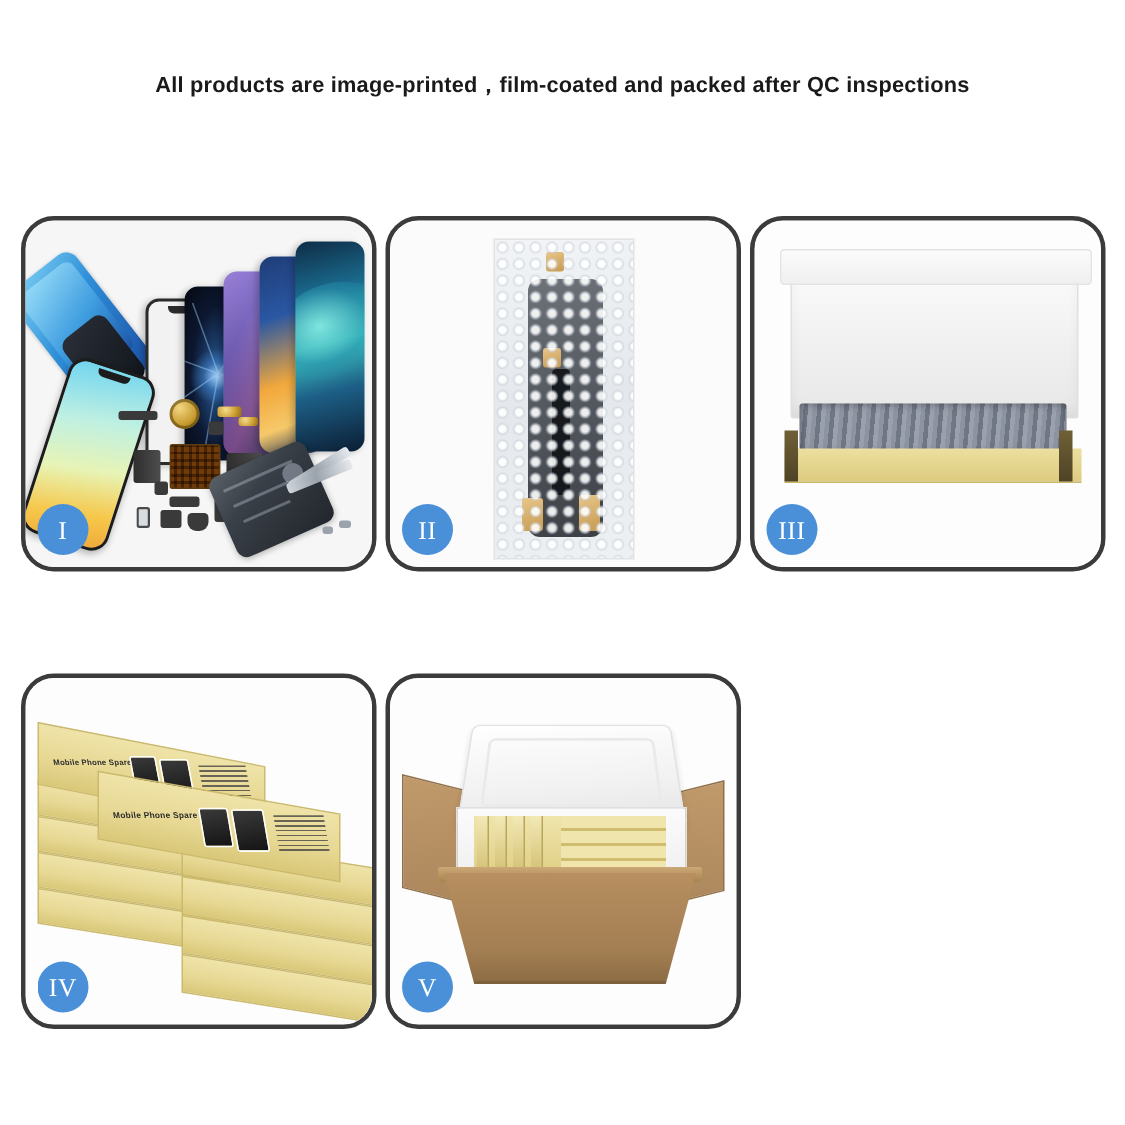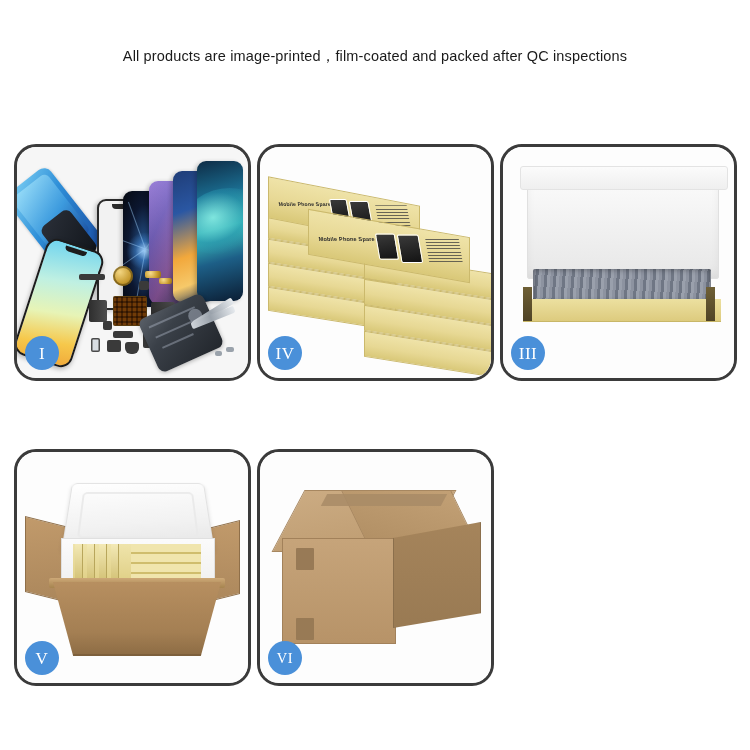--- a/index.html
+++ b/index.html
@@ -38,21 +38,21 @@
     letter-spacing: 1.6px;
     color: #121212;
     line-height: 1.05;
     white-space: nowrap;
     margin: 0;
   }
   .subtitle {
     margin-top: 11px;
     font-family: "Liberation Sans", sans-serif;
     font-size: 14.5px;
-    font-weight: 400;
+    font-weight: 700;
     letter-spacing: 0.15px;
     color: #1a1a1a;
     white-space: nowrap;
   }
 
   
   .grid {
     position: absolute;
     left: 14px;
     top: 144px;
@@ -492,65 +492,80 @@
           <div class="hline" style="right:8px;top:12px;width:14px;height:14px;border-radius:50%;background:rgba(190,200,215,.45);"></div>
         </div>
         <div class="tweezer"></div>
         <div class="tweezer b"></div>
         <div class="bit" style="right:14px;bottom:26px;width:8px;height:5px;background:#9aa2ab;"></div>
         <div class="bit" style="right:26px;bottom:22px;width:7px;height:5px;background:#9aa2ab;"></div>
       </div>
       <div class="badge">I</div>
     </div>
 
-
     <div class="panel">
       <div class="panel-inner">
-        <div class="p1-bg" style="background:#fdfdfd;"></div>
-        <div class="stack">
-
-          <div class="sbox" style="left:0px;  top:56px;  width:126px; height:22px; transform:skewY(9deg);"></div>
-          <div class="sbox" style="left:0px;  top:80px;  width:126px; height:22px; transform:skewY(9deg);"></div>
-          <div class="sbox" style="left:0px;  top:104px; width:126px; height:22px; transform:skewY(9deg);"></div>
-          <div class="sbox" style="left:0px;  top:128px; width:126px; height:22px; transform:skewY(9deg);"></div>
-
-          <div class="sbox" style="left:96px; top:94px;  width:126px; height:24px; transform:skewY(9deg);"></div>
-          <div class="sbox" style="left:96px; top:120px; width:126px; height:24px; transform:skewY(9deg);"></div>
-          <div class="sbox" style="left:96px; top:146px; width:126px; height:24px; transform:skewY(9deg);"></div>
-          <div class="sbox" style="left:96px; top:172px; width:126px; height:24px; transform:skewY(9deg);"></div>
-
-          <div class="sbox" style="left:0px; top:22px; width:150px; height:40px; transform:skewY(11deg); z-index:5;">
-            <div class="slabel" style="left:9px; top:15px; font-size:5.2px; transform:rotate(-11deg);">Mobile Phone Spare Parts</div>
-            <div class="swin" style="left:62px; top:8px; width:16px; height:22px; transform:rotate(-11deg);"></div>
-            <div class="swin" style="left:82px; top:6px; width:18px; height:24px; transform:rotate(-11deg);"></div>
-            <div class="stext" style="left:108px; top:4px; width:32px; height:22px; transform:rotate(-11deg);"></div>
-          </div>
-
-          <div class="sbox" style="left:40px; top:54px; width:160px; height:44px; transform:skewY(10deg); z-index:6;">
-            <div class="slabel" style="left:9px; top:18px; font-size:5.6px; transform:rotate(-10deg);">Mobile Phone Spare Parts</div>
-            <div class="swin" style="left:68px; top:10px; width:18px; height:24px; transform:rotate(-10deg);"></div>
-            <div class="swin" style="left:90px; top:7px; width:20px; height:26px; transform:rotate(-10deg);"></div>
-            <div class="stext" style="left:118px; top:5px; width:34px; height:24px; transform:rotate(-10deg);"></div>
-          </div>
+        <div class="p1-bg" style="background:#fbfbfb;"></div>
+        <div class="bag">
+          <div class="bag-part"></div>
+          <div class="bag-flex"></div>
+          <div class="tape" style="left:34px;top:8px;"></div>
+          <div class="tape" style="left:32px;top:72px;"></div>
+          <div class="tape" style="left:18px;top:172px;width:14px;height:22px;"></div>
+          <div class="tape" style="left:56px;top:170px;width:14px;height:24px;"></div>
+          <div class="bubbles"></div>
         </div>
       </div>
-      <div class="badge">IV</div>
+      <div class="badge">II</div>
     </div>
 
     <div class="panel">
       <div class="panel-inner">
         <div class="p1-bg" style="background:#fdfdfd;"></div>
         <div class="box3-base"></div>
         <div class="box3-lid"></div>
         <div class="box3-foam"></div>
         <div class="box3-front"></div>
         <div class="box3-tabL"></div>
         <div class="box3-tabR"></div>
       </div>
       <div class="badge">III</div>
+    </div>
+
+    <div class="panel">
+      <div class="panel-inner">
+        <div class="p1-bg" style="background:#fdfdfd;"></div>
+        <div class="stack">
+
+          <div class="sbox" style="left:0px;  top:56px;  width:126px; height:22px; transform:skewY(9deg);"></div>
+          <div class="sbox" style="left:0px;  top:80px;  width:126px; height:22px; transform:skewY(9deg);"></div>
+          <div class="sbox" style="left:0px;  top:104px; width:126px; height:22px; transform:skewY(9deg);"></div>
+          <div class="sbox" style="left:0px;  top:128px; width:126px; height:22px; transform:skewY(9deg);"></div>
+
+          <div class="sbox" style="left:96px; top:94px;  width:126px; height:24px; transform:skewY(9deg);"></div>
+          <div class="sbox" style="left:96px; top:120px; width:126px; height:24px; transform:skewY(9deg);"></div>
+          <div class="sbox" style="left:96px; top:146px; width:126px; height:24px; transform:skewY(9deg);"></div>
+          <div class="sbox" style="left:96px; top:172px; width:126px; height:24px; transform:skewY(9deg);"></div>
+
+          <div class="sbox" style="left:0px; top:22px; width:150px; height:40px; transform:skewY(11deg); z-index:5;">
+            <div class="slabel" style="left:9px; top:15px; font-size:5.2px; transform:rotate(-11deg);">Mobile Phone Spare Parts</div>
+            <div class="swin" style="left:62px; top:8px; width:16px; height:22px; transform:rotate(-11deg);"></div>
+            <div class="swin" style="left:82px; top:6px; width:18px; height:24px; transform:rotate(-11deg);"></div>
+            <div class="stext" style="left:108px; top:4px; width:32px; height:22px; transform:rotate(-11deg);"></div>
+          </div>
+
+          <div class="sbox" style="left:40px; top:54px; width:160px; height:44px; transform:skewY(10deg); z-index:6;">
+            <div class="slabel" style="left:9px; top:18px; font-size:5.6px; transform:rotate(-10deg);">Mobile Phone Spare Parts</div>
+            <div class="swin" style="left:68px; top:10px; width:18px; height:24px; transform:rotate(-10deg);"></div>
+            <div class="swin" style="left:90px; top:7px; width:20px; height:26px; transform:rotate(-10deg);"></div>
+            <div class="stext" style="left:118px; top:5px; width:34px; height:24px; transform:rotate(-10deg);"></div>
+          </div>
+        </div>
+      </div>
+      <div class="badge">IV</div>
     </div>
 
     <div class="panel">
       <div class="panel-inner">
         <div class="p1-bg" style="background:#fdfdfd;"></div>
         <div class="v-carton-back"></div>
         <div class="v-flapL"></div>
         <div class="v-flapR"></div>
         <div class="v-foam-lid"></div>
         <div class="v-foam-box"></div>
@@ -560,28 +575,15 @@
           <div class="v-slat" style="left:26px;"></div>
           <div class="v-slat" style="left:38px;"></div>
           <div class="v-stack2"></div>
         </div>
         <div class="v-rim"></div>
         <div class="v-body"></div>
       </div>
       <div class="badge">V</div>
     </div>
 
-    <div class="panel">
-      <div class="panel-inner">
-        <div class="p1-bg" style="background:#fdfdfd;"></div>
-        <div class="c-top"></div>
-        <div class="c-top2"></div>
-        <div class="c-seam"></div>
-        <div class="c-front"></div>
-        <div class="c-side"></div>
-        <div class="c-tape" style="left:36px; top:96px;"></div>
-        <div class="c-tape" style="left:36px; top:166px;"></div>
-      </div>
-      <div class="badge small-text">VI</div>
-    </div>
 
   </div>
 </div>
 
 </body></html>

